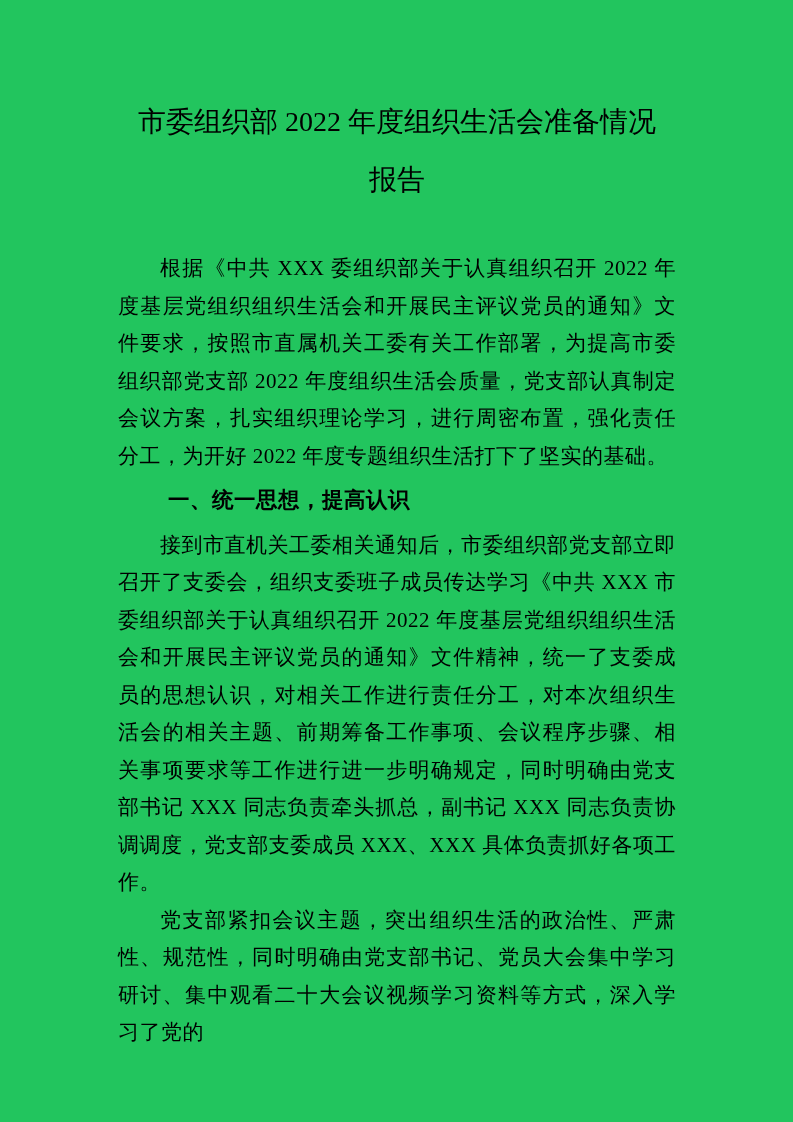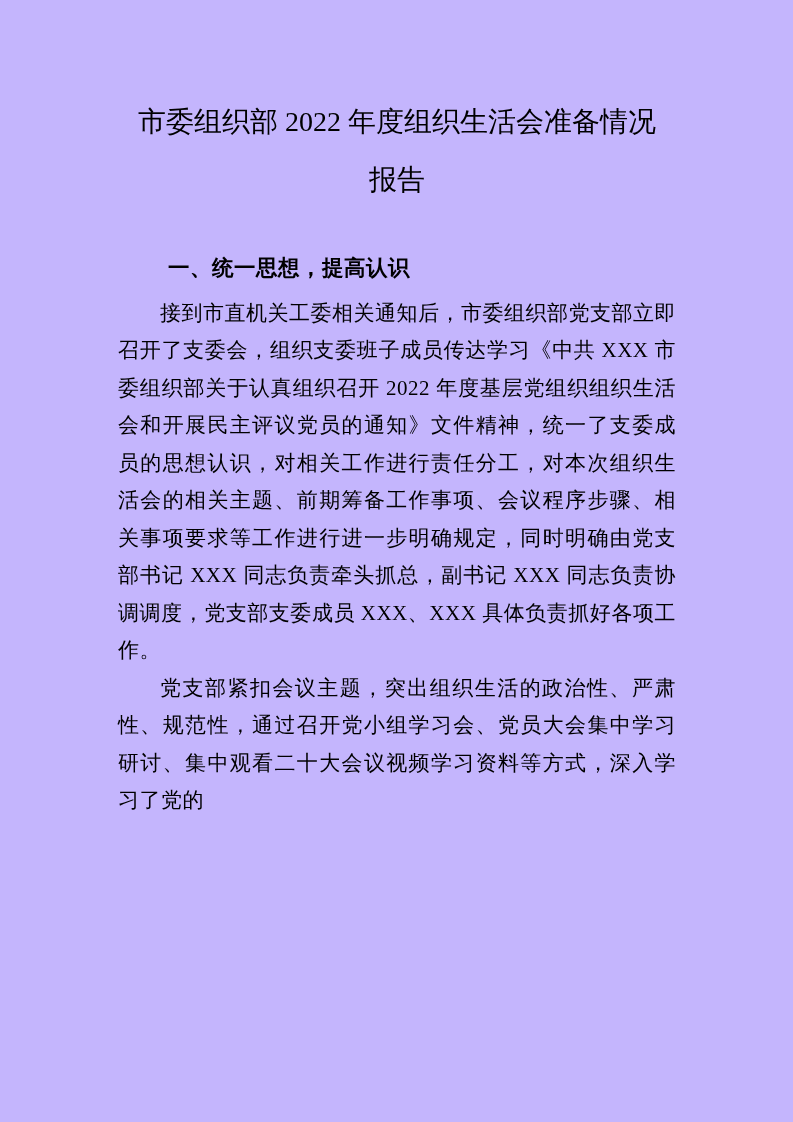--- a/index.html
+++ b/index.html
@@ -10,21 +10,21 @@
     width: 793px;
     height: 1122px;
     background: #ffffff;
     overflow: hidden;
   }
   .page {
     box-sizing: border-box;
     width: 793px;
     height: 1122px;
     padding: 93px 117px 0 118px;
-    background: #c4b5fd;
+    background: #22c55e;
     color: #000000;
     font-family: "Liberation Serif", "DejaVu Serif", serif;
   }
   .doc-title {
     text-align: center;
     font-size: 28px;
     font-weight: 400;
     line-height: 58px;
     margin: 0 0 41px 0;
   }
@@ -53,20 +53,21 @@
 </style>
 </head>
 <body>
 
 <div class="page">
   <h1 class="doc-title">
     <span class="title-line">市委组织部 2022 年度组织生活会准备情况</span>
     <span class="title-line">报告</span>
   </h1>
 
+  <p class="para">根据《中共 XXX 委组织部关于认真组织召开 2022 年度基层党组织组织生活会和开展民主评议党员的通知》文件要求，按照市直属机关工委有关工作部署，为提高市委组织部党支部 2022 年度组织生活会质量，党支部认真制定会议方案，扎实组织理论学习，进行周密布置，强化责任分工，为开好 2022 年度专题组织生活打下了坚实的基础。</p>
 
   <h2 class="heading">一、统一思想，提高认识</h2>
 
   <p class="para">接到市直机关工委相关通知后，市委组织部党支部立即召开了支委会，组织支委班子成员传达学习《中共 XXX 市委组织部关于认真组织召开 2022 年度基层党组织组织生活会和开展民主评议党员的通知》文件精神，统一了支委成员的思想认识，对相关工作进行责任分工，对本次组织生活会的相关主题、前期筹备工作事项、会议程序步骤、相关事项要求等工作进行进一步明确规定，同时明确由党支部书记 XXX 同志负责牵头抓总，副书记 XXX 同志负责协调调度，党支部支委成员 XXX、XXX 具体负责抓好各项工作。</p>
 
 
-  <p class="para">党支部紧扣会议主题，突出组织生活的政治性、严肃性、规范性，通过召开党小组学习会、党员大会集中学习研讨、集中观看二十大会议视频学习资料等方式，深入学习了党的</p>
+  <p class="para">党支部紧扣会议主题，突出组织生活的政治性、严肃性、规范性，同时明确由党支部书记、党员大会集中学习研讨、集中观看二十大会议视频学习资料等方式，深入学习了党的</p>
 </div>
 
 </body></html>

